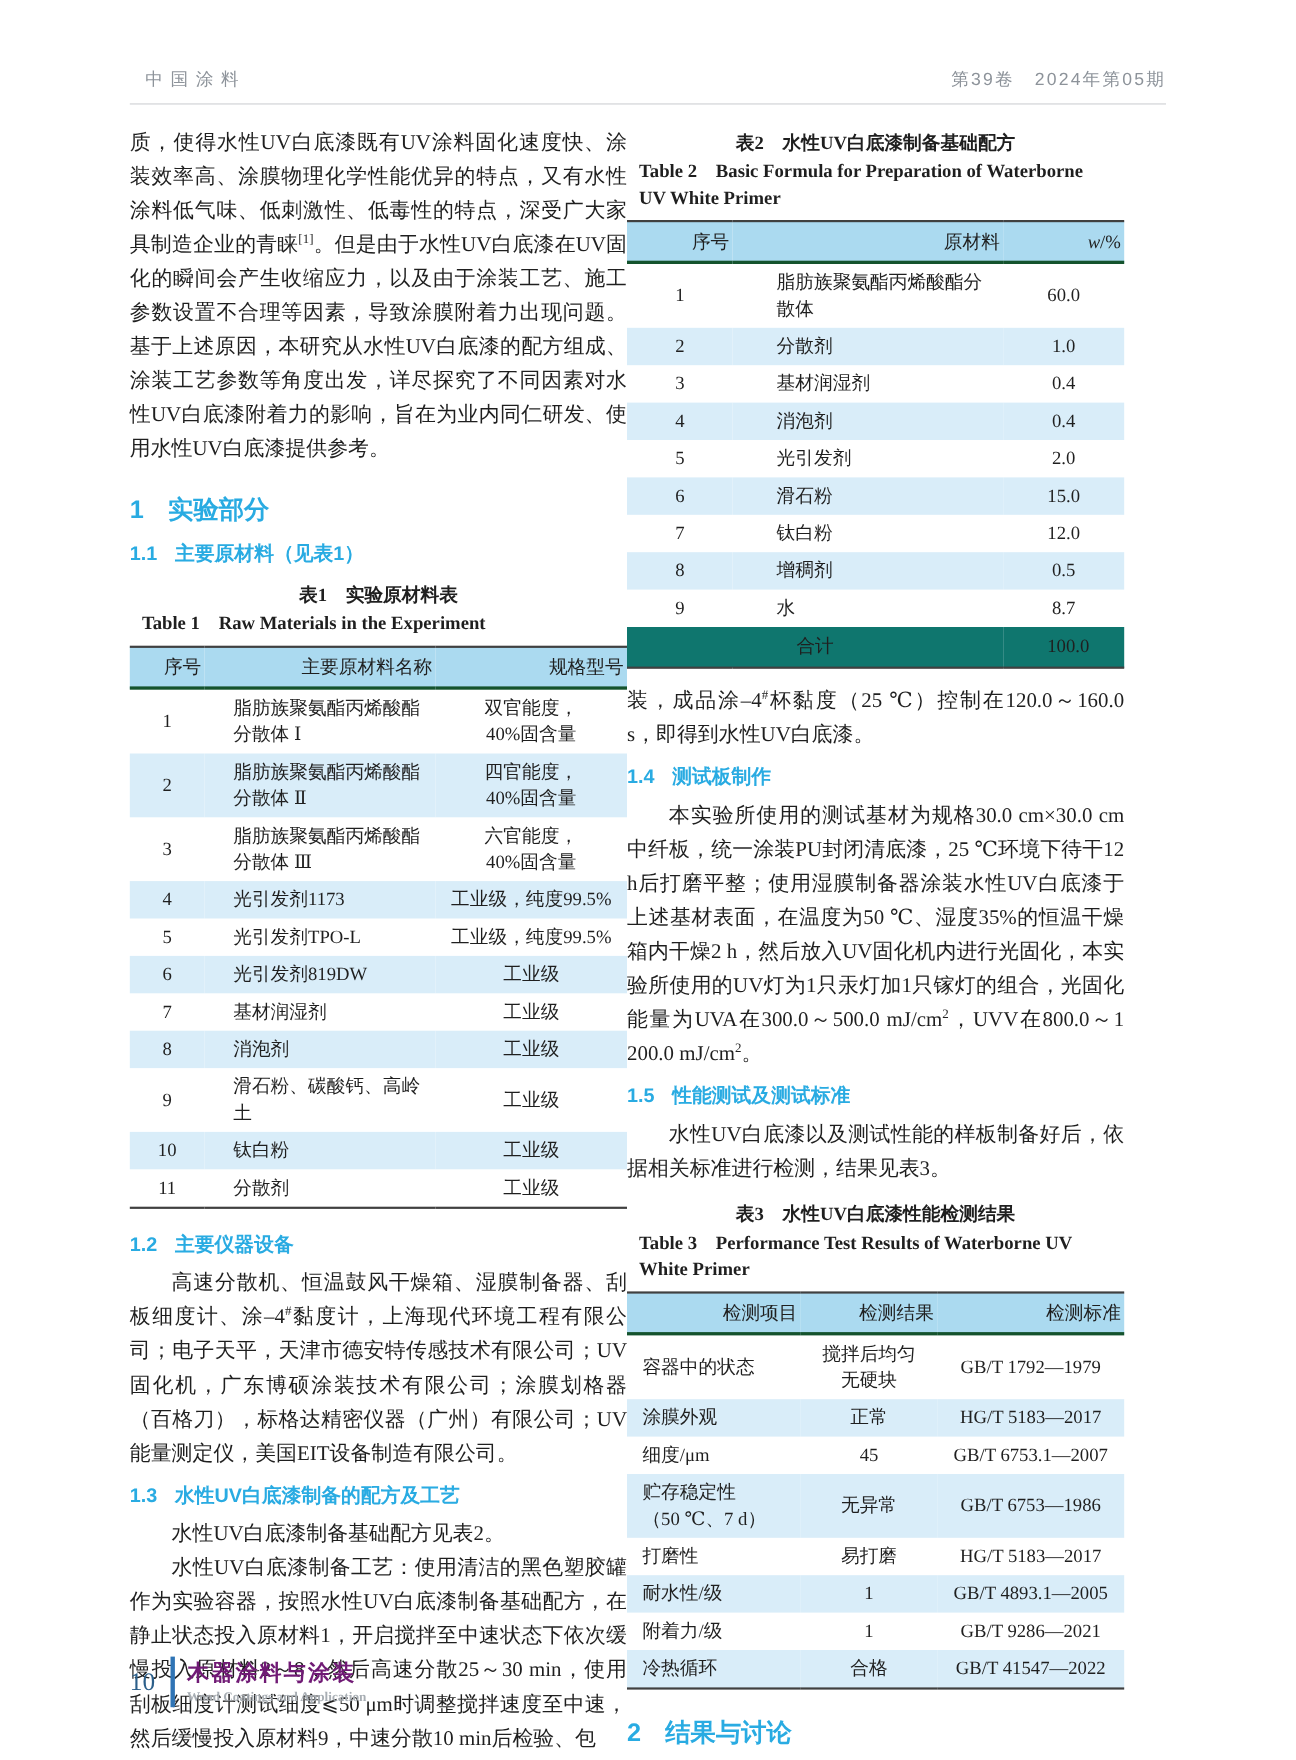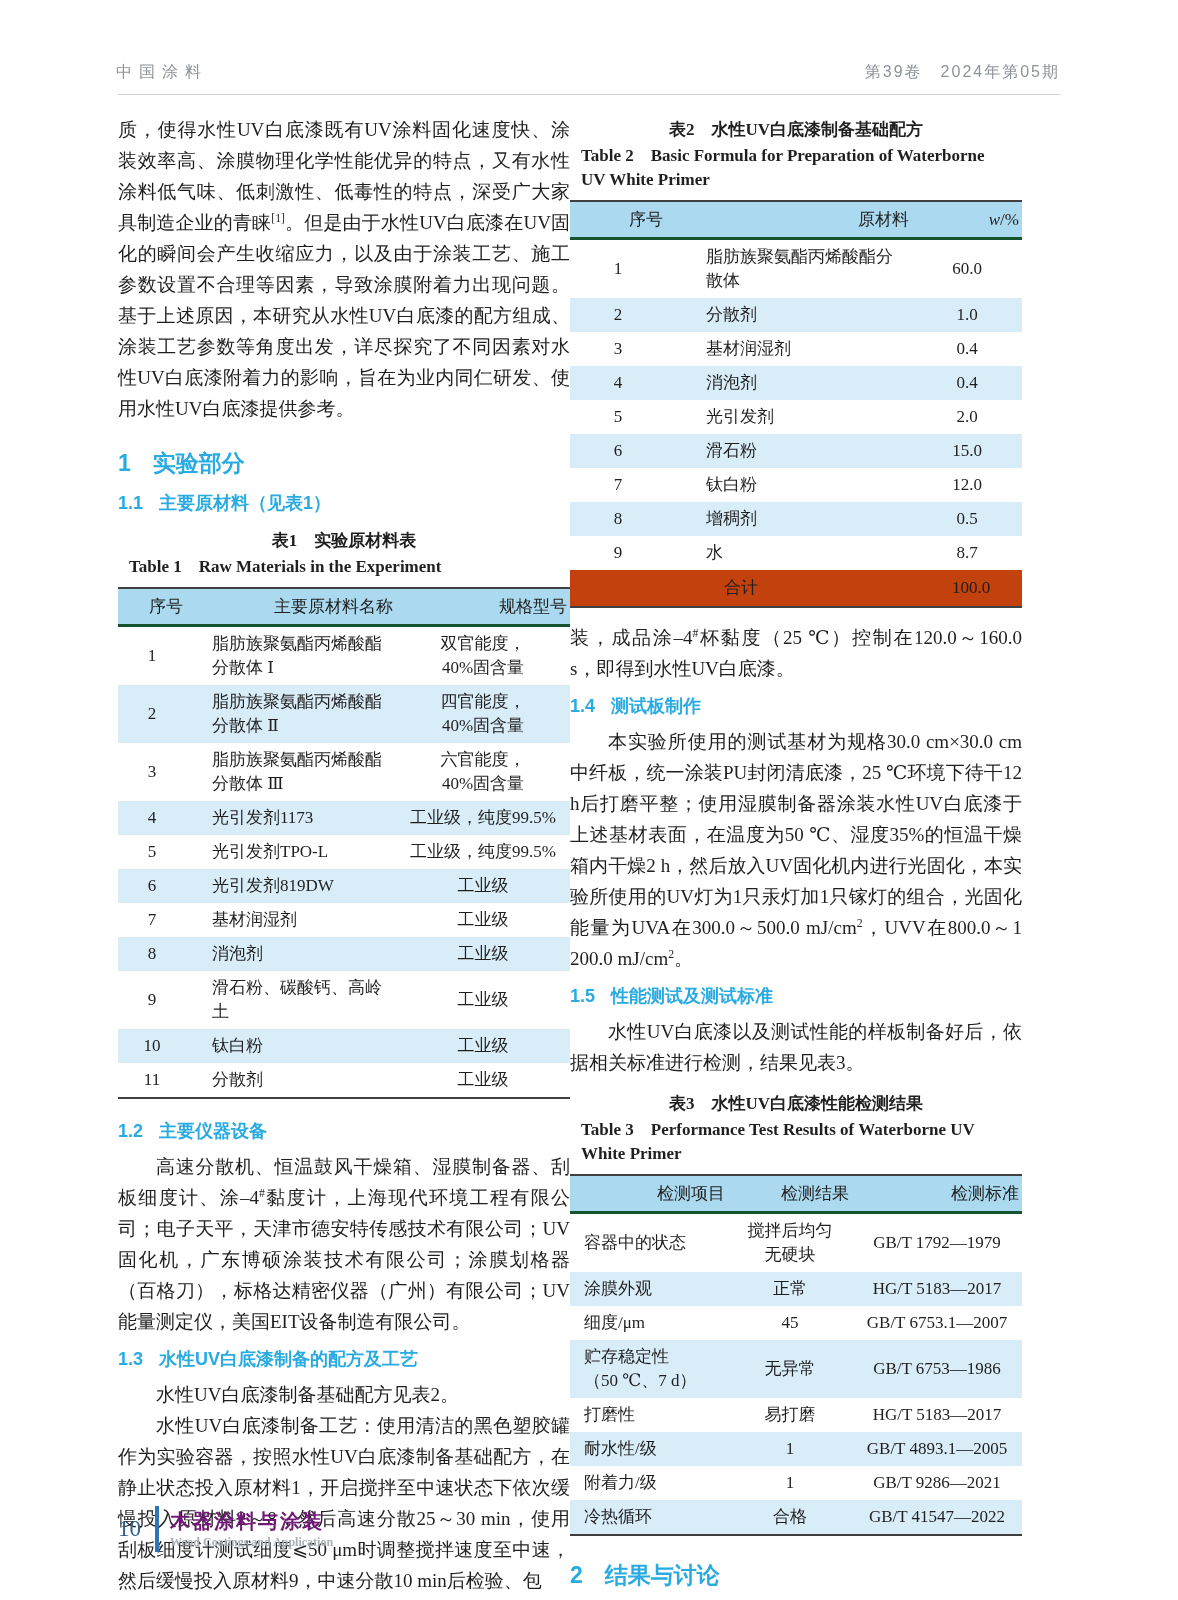--- a/index.html
+++ b/index.html
@@ -1,19 +1,19 @@
 <!DOCTYPE html>
 <html><head>
 <meta charset="utf-8">
 <style>
   html,body{margin:0;padding:0;background:#ffffff;}
   .page{position:relative;width:1178px;height:1600px;background:#fff;overflow:hidden;
         font-family:"Liberation Serif","DejaVu Serif",serif;color:#1f1f1f;}
   
-  .runhead{position:absolute;top:62px;left:116px;right:118px;display:flex;
+  .runhead{position:absolute;top:62px;left:132px;right:118px;display:flex;
            justify-content:space-between;align-items:flex-end;
            font-family:"Liberation Sans","DejaVu Sans",sans-serif;
            font-size:16px;color:#8d939a;}
   .runhead .journal{letter-spacing:7px;}
   .runhead .issue{letter-spacing:2px;}
   .head-rule{position:absolute;top:94px;left:118px;right:118px;border-top:1px solid #cdd0d3;}
   
   .columns{position:absolute;top:114px;left:118px;width:942px;display:flex;}
   .col{width:452px;}
   p.body{font-size:19px;line-height:31px;text-align:justify;margin:0;}
@@ -33,21 +33,21 @@
   table.tbl{width:100%;border-collapse:collapse;font-size:17px;
             border-top:2px solid #404040;border-bottom:2px solid #404040;margin-bottom:4px;}
   table.tbl th{background:#abdaf0;font-weight:normal;padding:6px 3px;text-align:right;
                border-bottom:3px solid #14532d;}
   table.tbl td{padding:5px 3px;text-align:center;white-space:pre-line;line-height:24px;}
   table.tbl tbody tr:nth-child(even){background:#d9edf9;}
   table.t1 th:nth-child(1){width:62px;}  table.t1 th:nth-child(3){width:168px;}
   table.t1 td:nth-child(2){text-align:left;padding-left:26px;margin-top:47px;}
   table.t2 th:nth-child(1){width:90px;}  table.t2 th:nth-child(3){width:104px;}
   table.t2 td:nth-child(2){text-align:left;padding-left:40px;}
-  table.t2 tfoot tr{background:#c2410c;border-radius:15px;}
+  table.t2 tfoot tr{background:#0f766e;border-radius:15px;}
   table.t2 tfoot td{padding:6px 3px;text-align:center;}
   table.t3 th:nth-child(1){width:152px;} table.t3 th:nth-child(2){width:118px;}
   table.t3 td:nth-child(1){text-align:left;padding-left:14px;}
   
   .pagefoot{position:absolute;left:118px;bottom:48px;display:flex;align-items:center;}
   .pagefoot .pnum{font-size:23px;color:#2c5f8a;margin-right:14px;font-family:"Liberation Serif",serif;}
   .pagefoot .bar{width:4px;height:46px;background:#2f74b5;margin-right:11px;}
   .pagefoot .stack{display:flex;flex-direction:column;justify-content:center;}
   .pagefoot .zh{font-family:"Liberation Sans","DejaVu Sans",sans-serif;font-weight:bold;
                 font-size:20px;color:#701a75;letter-spacing:2px;line-height:26px;}

